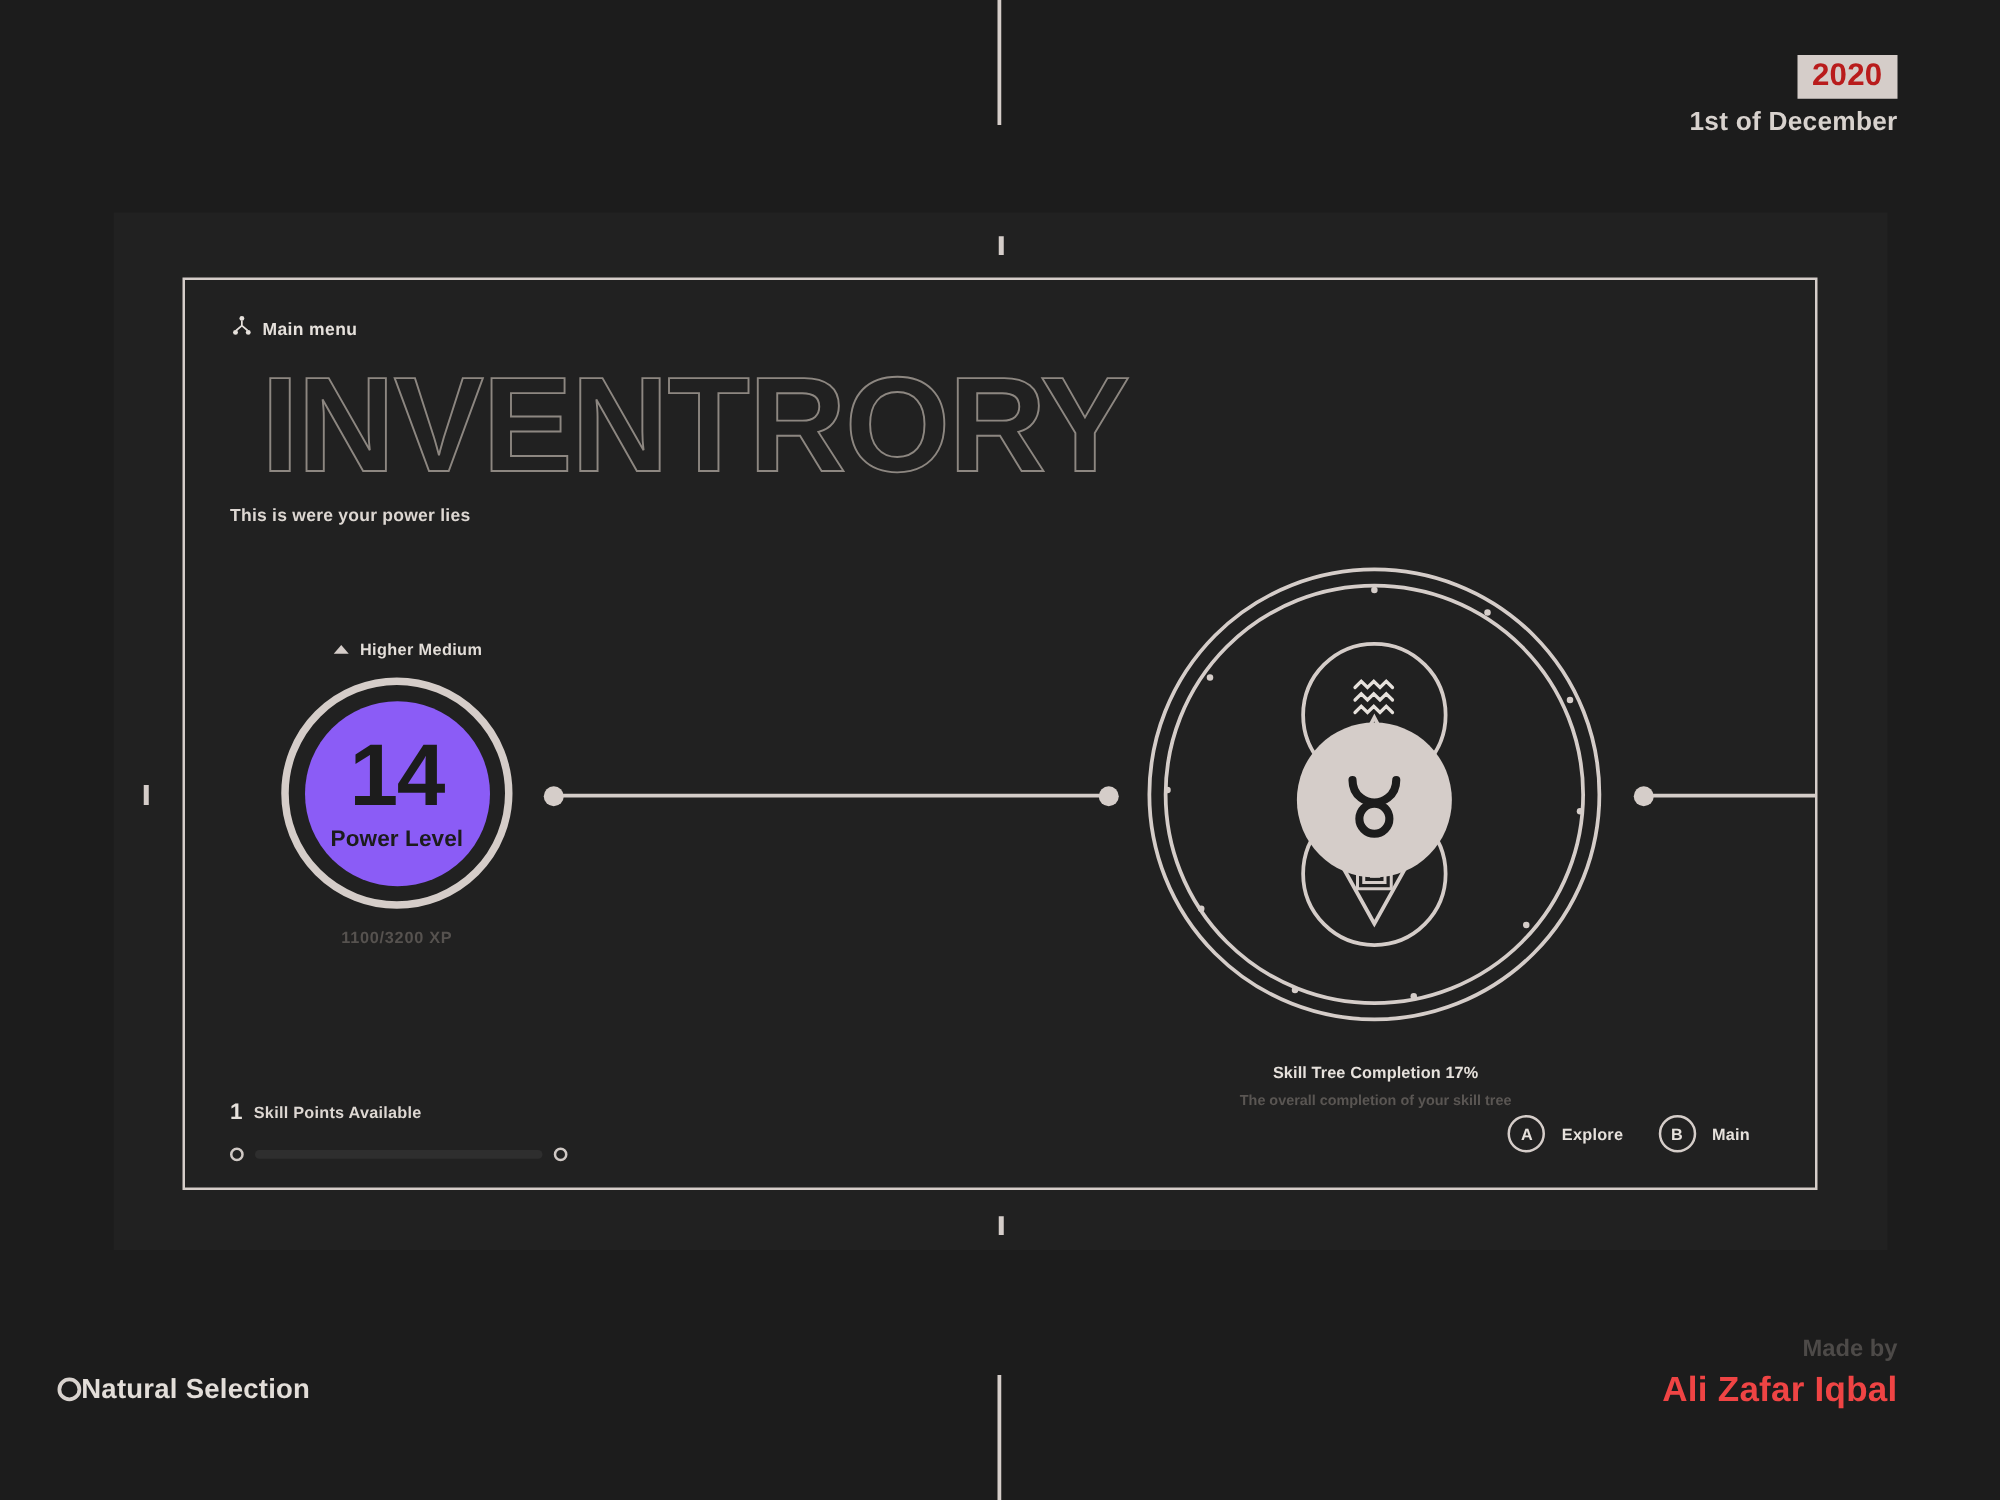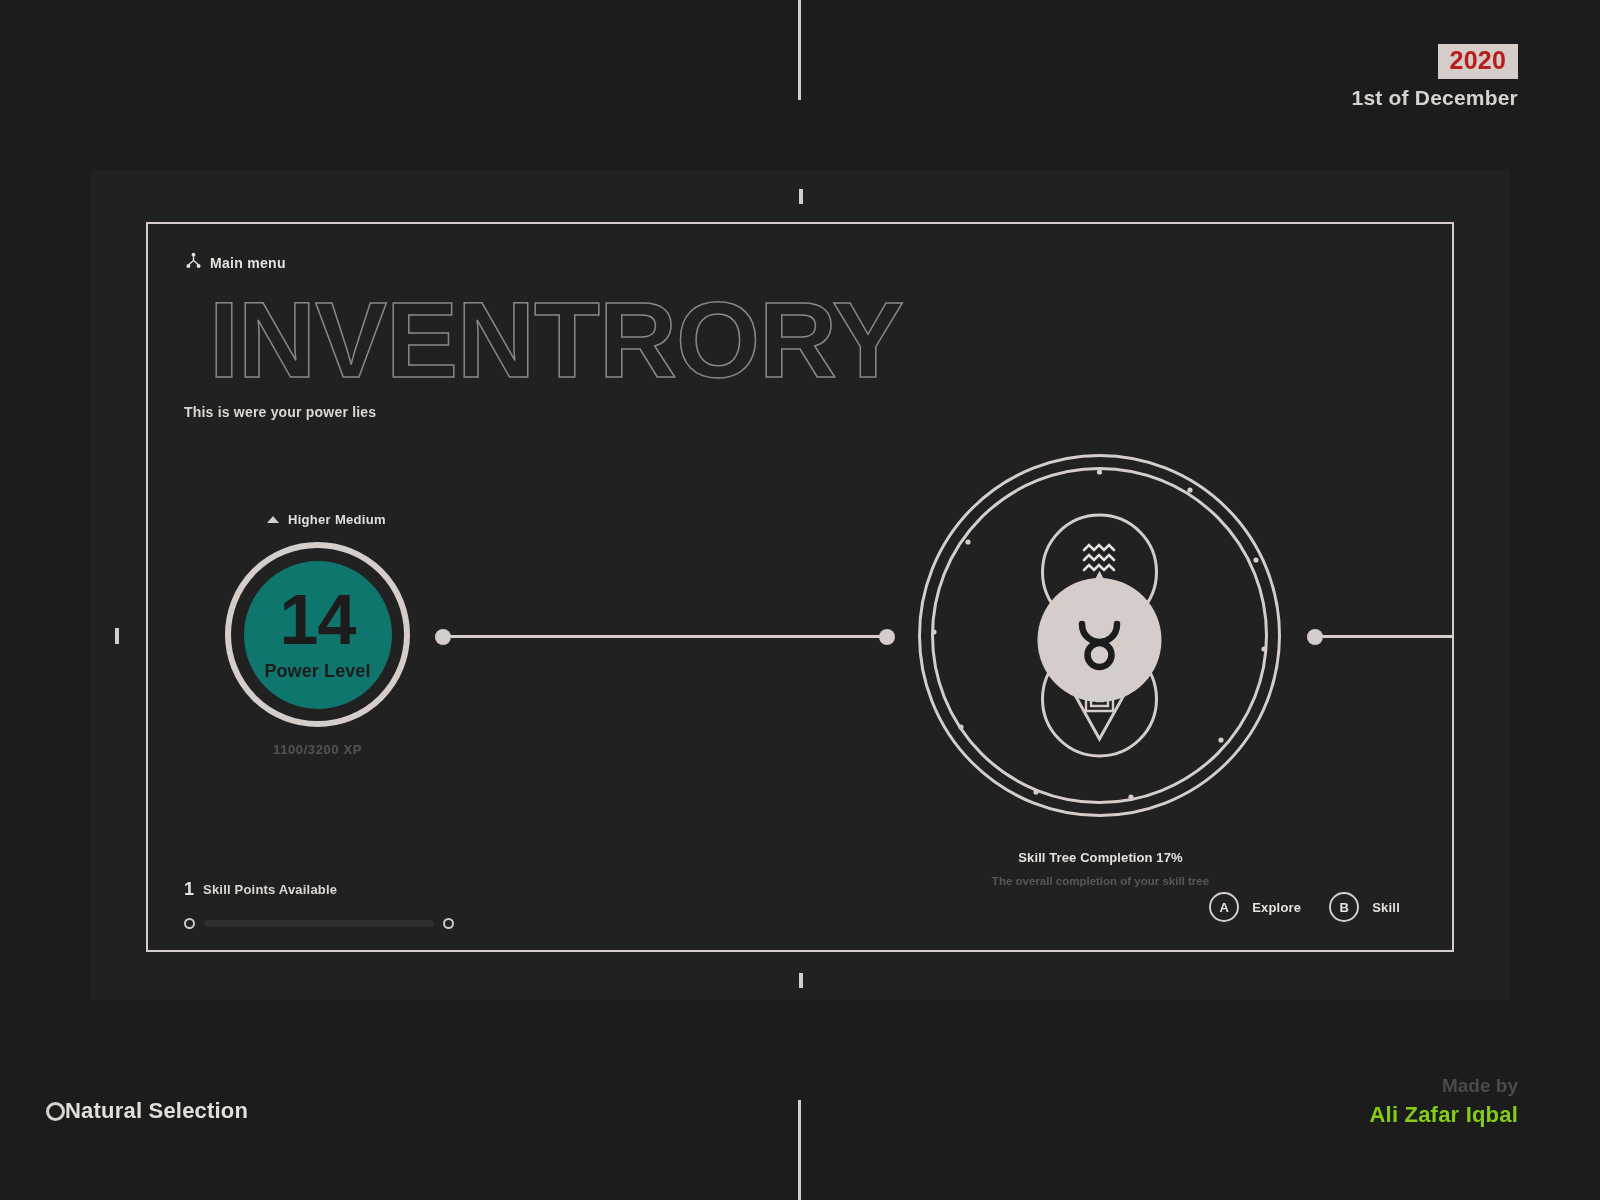--- a/index.html
+++ b/index.html
@@ -70,22 +70,22 @@
     right: 82px; bottom: 72px;
     text-align: right;
   }
   .made-by {
     color: #4d4a48;
     font-size: 19px;
     font-weight: 700;
     margin-bottom: 5px;
   }
   .author {
-    color: #84cc16;
-    font-size: 22px;
+    color: #ef4444;
+    font-size: 28px;
     font-weight: 700;
     letter-spacing: 0.2px;
   }
 
   
   .panel-outer {
     position: absolute;
     left: 91px; top: 170px;
     width: 1419px; height: 830px;
     background: #212121;
@@ -185,21 +185,21 @@
     position: absolute;
     left: 77px; top: 318px;
     width: 185px; height: 185px;
     border: 6px solid #d5cdc9;
     border-radius: 50%;
     display: flex; align-items: center; justify-content: center;
   }
   .power-disc {
     width: 148px; height: 148px;
     border-radius: 50%;
-    background: #0f766e;
+    background: #8b5cf6;
     display: flex;
     flex-direction: column;
     align-items: center;
     justify-content: center;
   }
   .power-value {
     color: #1c1c1c;
     font-size: 70px;
     font-weight: 700;
     line-height: 0.95;
@@ -443,21 +443,21 @@
       <div class="completion-desc">The overall completion of your skill tree</div>
     </div>
 
     <div class="actions">
       <div class="action">
         <span class="action-key">A</span>
         <span class="action-label">Explore</span>
       </div>
       <div class="action">
         <span class="action-key">B</span>
-        <span class="action-label">Skill</span>
+        <span class="action-label">Main</span>
       </div>
     </div>
 
     <div class="skillpoints">
       <span class="sp-count">1</span>
       <span class="sp-label">Skill Points Available</span>
     </div>
 
     <div class="slider">
       <span class="slider-knob"></span>

